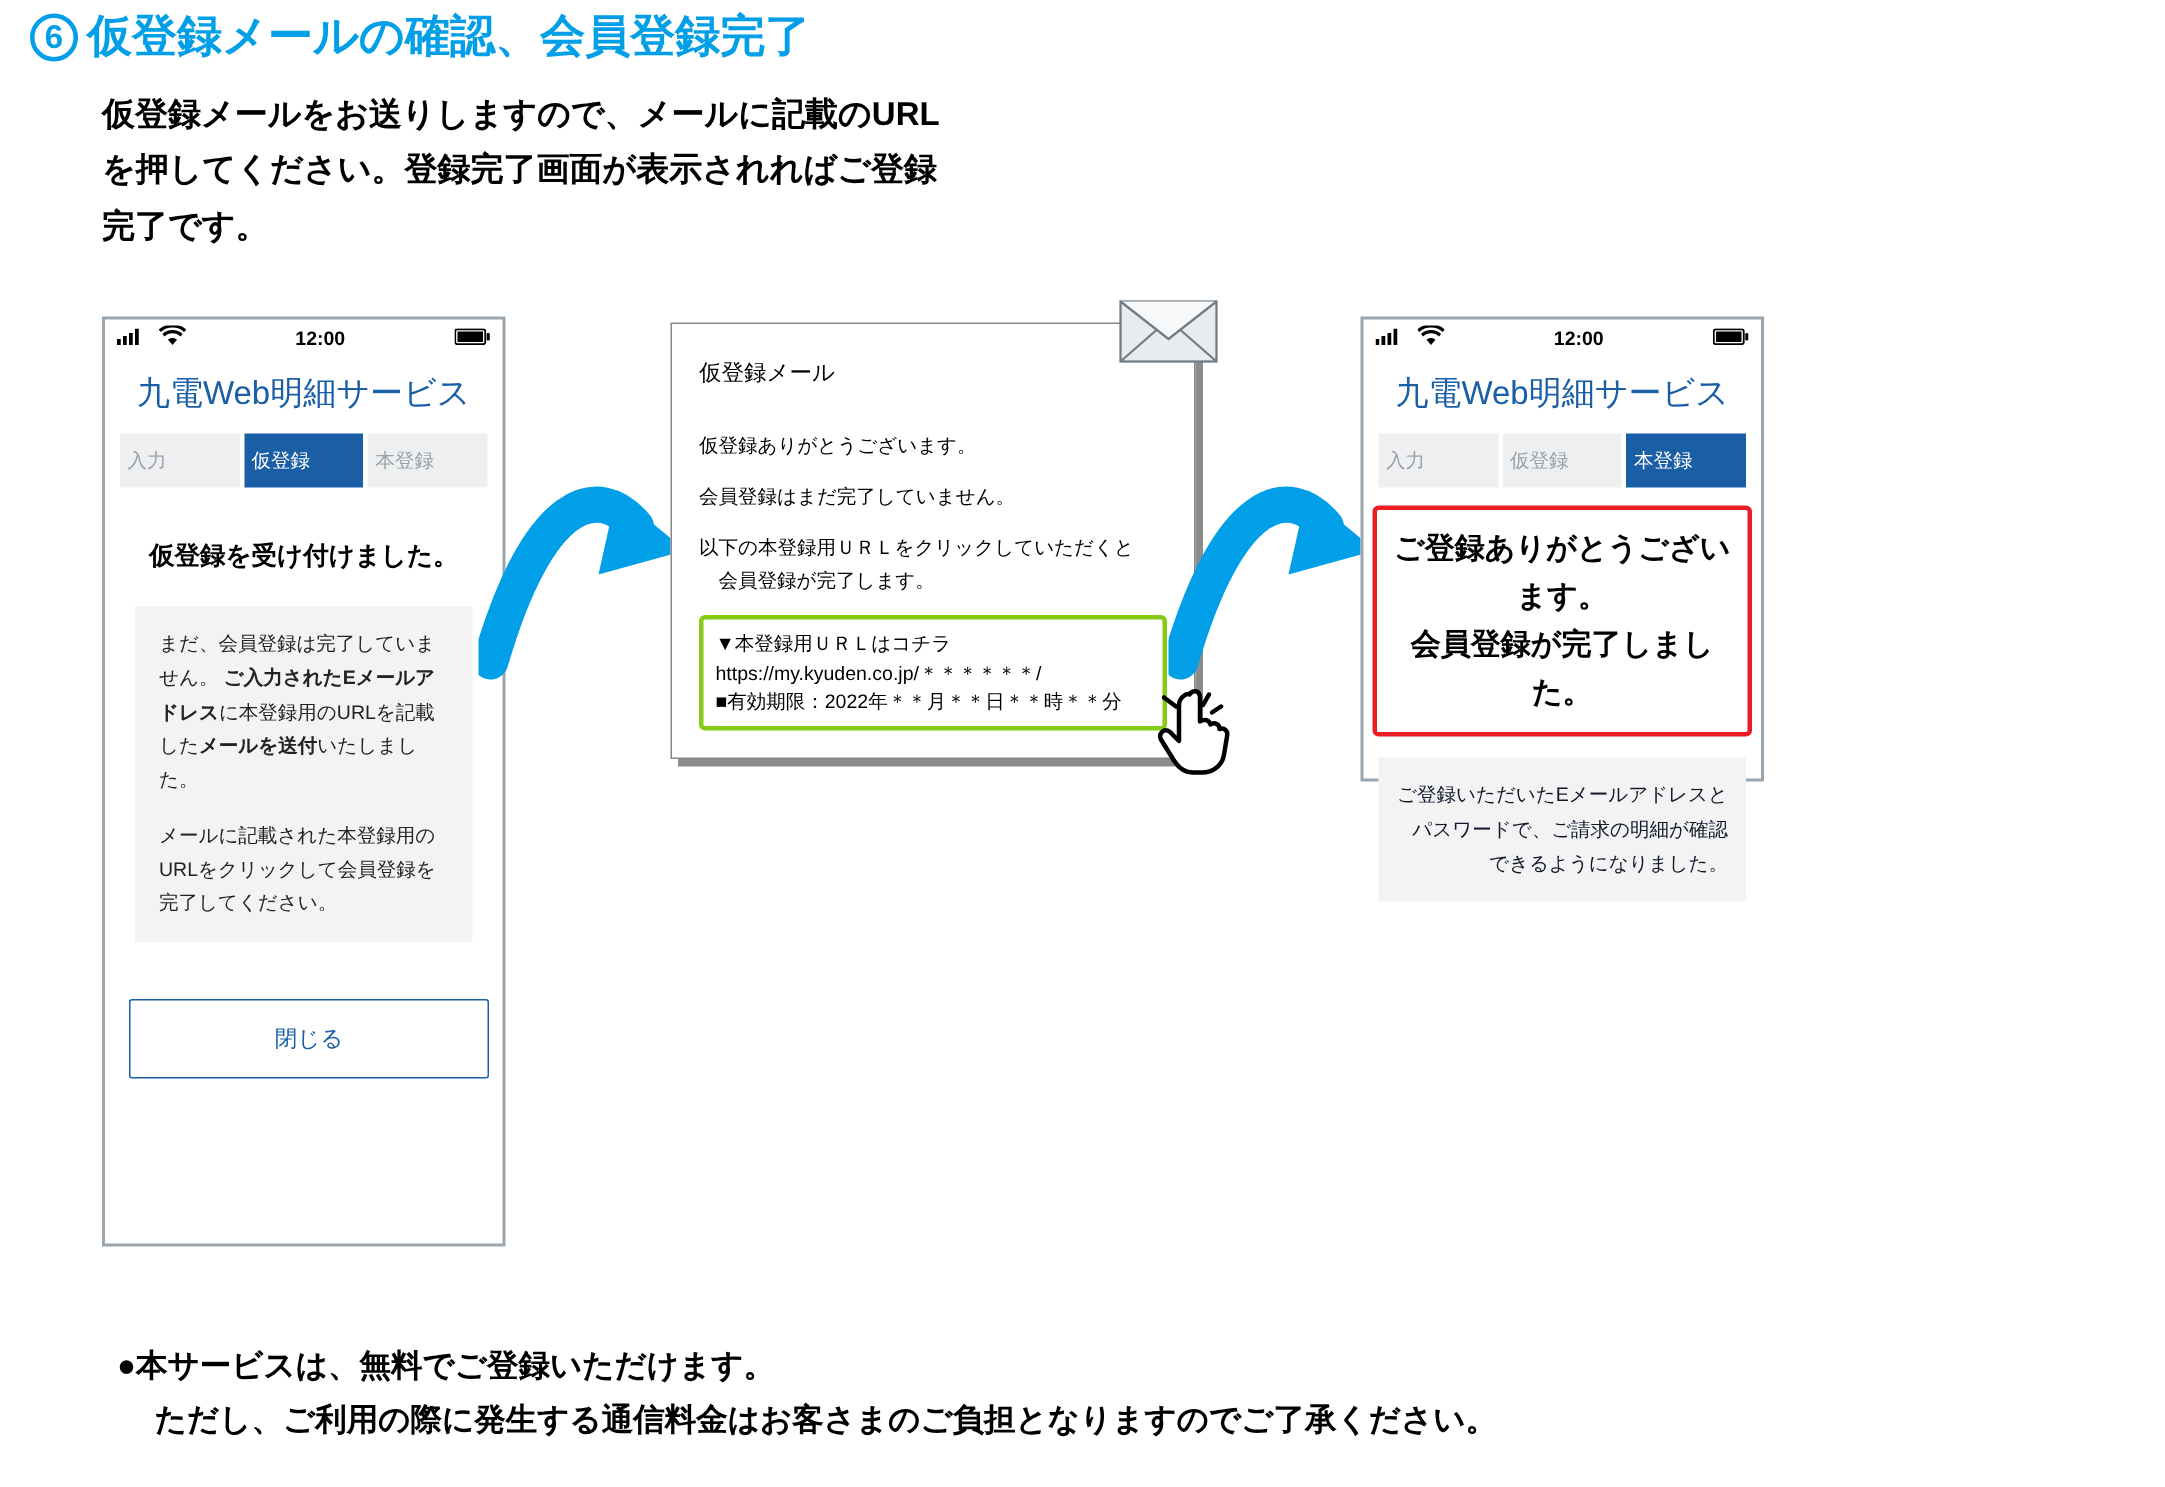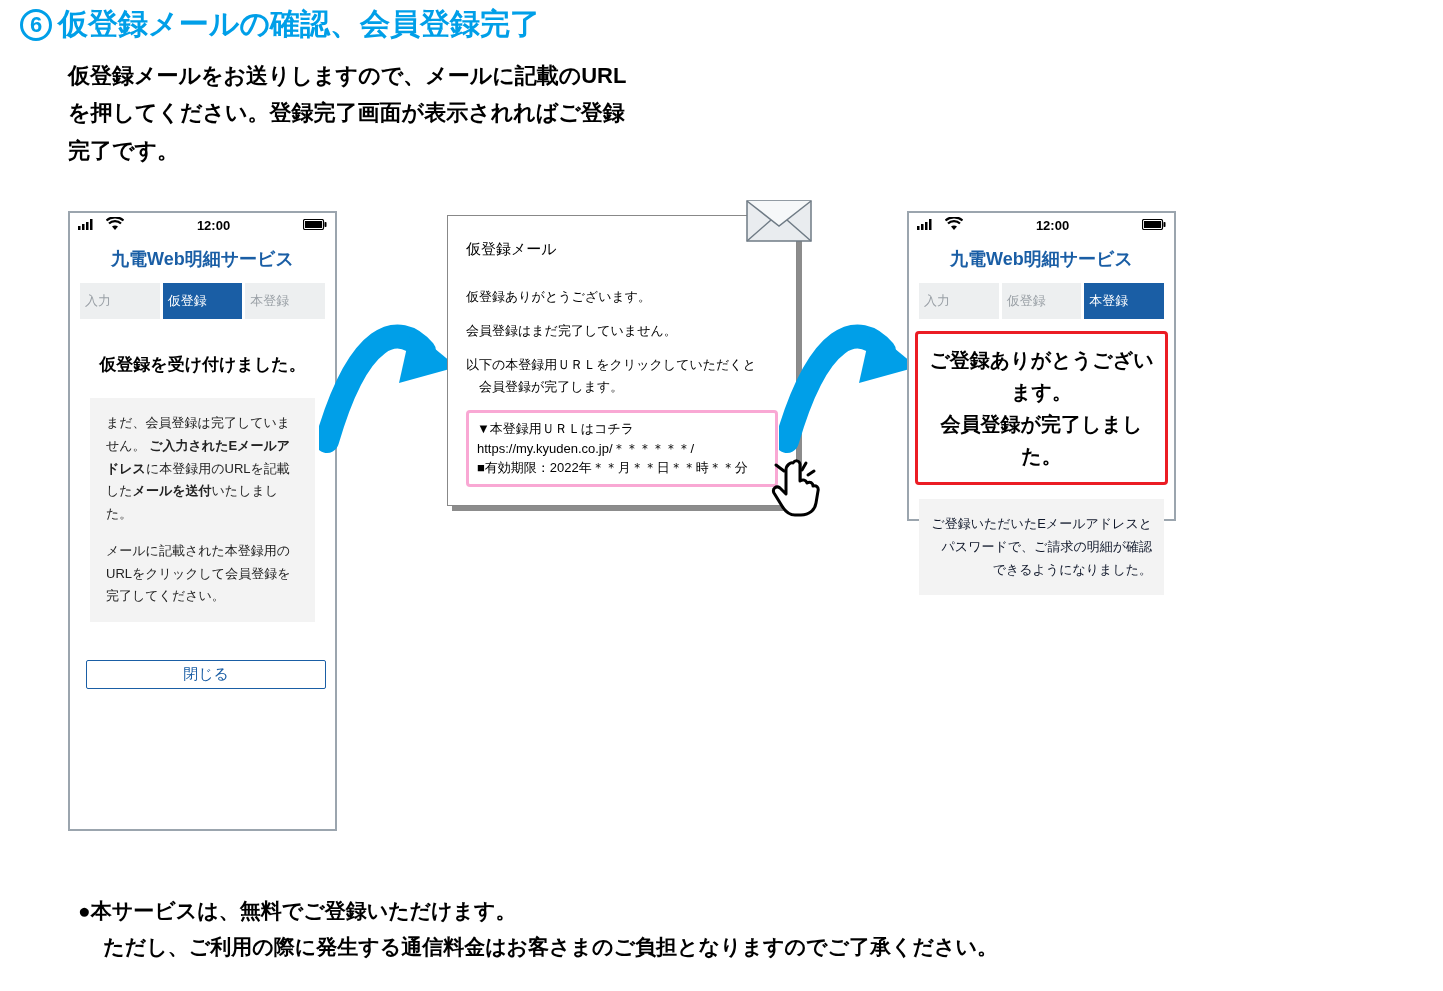--- a/index.html
+++ b/index.html
@@ -61,23 +61,23 @@
     align-items: center;
     justify-content: space-between;
     padding: 0 8px;
     font-size: 13px;
     color: #000;
   }
   .statusbar .left, .statusbar .right { display: flex; align-items: center; gap: 12px; }
   .statusbar .clock { font-weight: 600; font-variant-numeric: tabular-nums; }
   .svc-title {
     color: #1a5ea5;
-    font-size: 18px;
+    font-size: 22px;
     text-align: center;
-    font-weight: 700;
+    font-weight: 400;
     padding: 10px 0 12px 0;
   }
   .steps { display: flex; gap: 3px; padding: 0 10px; }
   .step {
     flex: 1;
     font-size: 13px;
     padding: 9px 5px;
     background: #edeff0;
     color: #9aa0a6;
     position: relative;
@@ -108,21 +108,21 @@
     padding: 14px 12px;
     margin: 0 4px;
   }
   .graybox.center { text-align: right; color: #0f172a; }
   .graybox p { margin: 0 0 14px 4px; }
   .graybox p:last-child { margin-bottom: 0; }
   .btn-outline {
     display: block;
     margin: 38px auto 0 auto;
     width: 240px;
-    padding: 4px 0;
+    padding: 16px 0;
     text-align: center;
     font-size: 15px;
     color: #1a5ea5;
     background: #fff;
     border: 1.5px solid #1a5ea5;
     border-radius: 2px;
     cursor: pointer;
   }
   
   .arrow-col {
@@ -141,21 +141,21 @@
     box-shadow: 5px 5px 0 rgba(0,0,0,0.45);
     padding: 20px 18px 18px 18px;
     font-size: 13px;
     line-height: 1.7;
     color: #000;
   }
   .email-card .subj { font-size: 15px; margin-bottom: 24px; }
   .email-card p { margin: 0 0 12px 0; }
   .email-card .indent { padding-left: 1em; }
   .email-highlight {
-    border: 3px solid #f9a8d4;
+    border: 3px solid #84cc16;
     border-radius: 4px;
     padding: 6px 8px;
     margin-top: 8px;
     font-size: 13px;
     line-height: 1.5;
   }
   .envelope-icon { position: absolute; top: -22px; right: -18px; }
   .click-hand { position: absolute; right: -34px; bottom: -22px; }
   
   .footnote {

